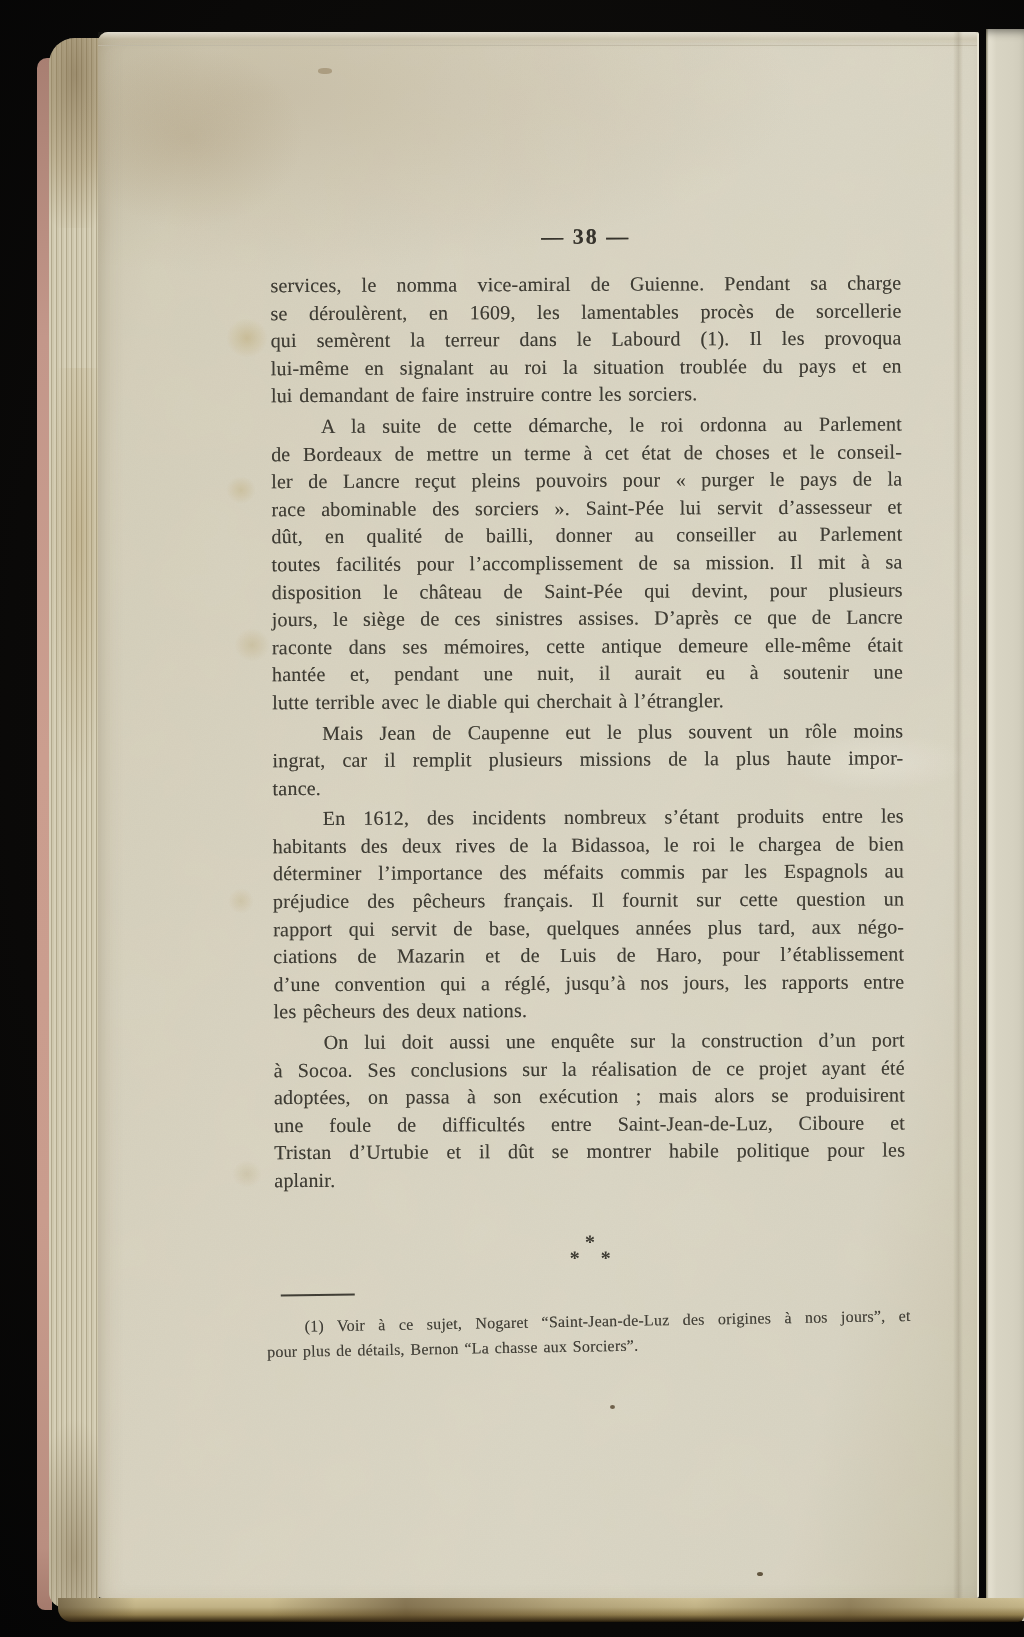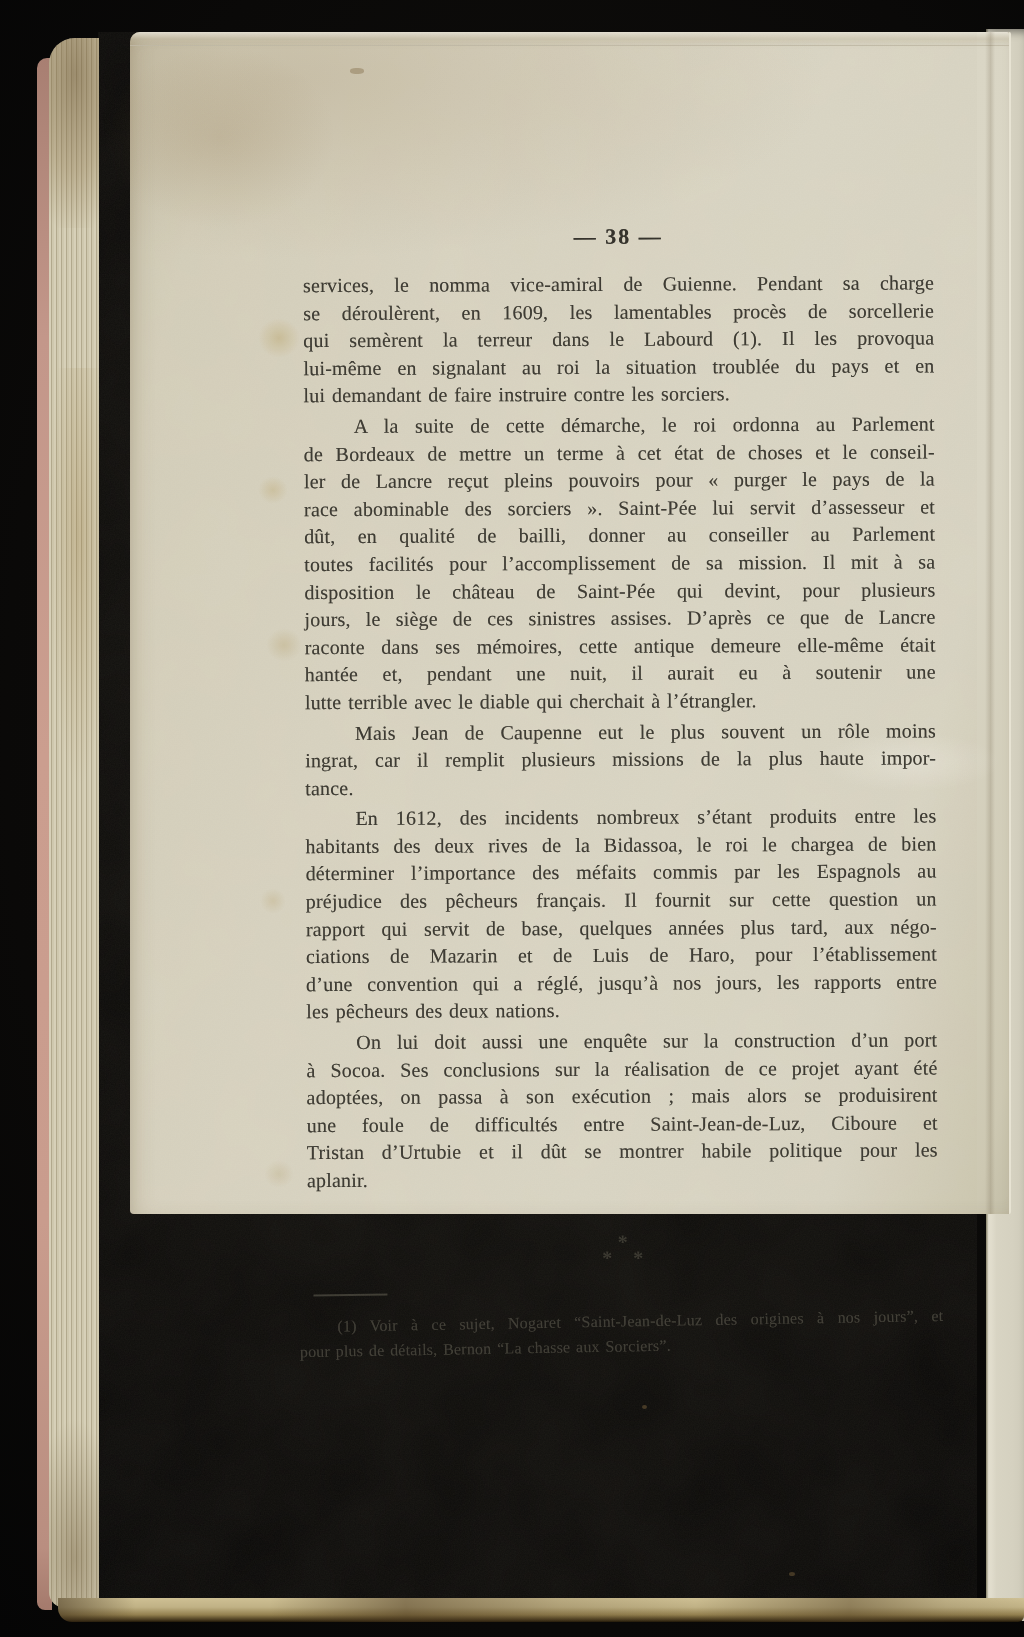--- a/index.html
+++ b/index.html
@@ -35,28 +35,27 @@
     position: absolute; left: 0; top: 330px; width: 60px; height: 420px;
     background: radial-gradient(ellipse at 50% 40%, rgba(150,120,60,0.28) 0%, rgba(150,120,60,0) 70%);
   }
   .page-edges .edge-stain-bottom {
     position: absolute; left: -6px; top: 1380px; width: 80px; height: 200px;
     background: radial-gradient(ellipse at 40% 70%, rgba(100,80,45,0.4) 0%, rgba(100,80,45,0) 70%);
   }
 
   
   .page {
-    position: absolute; left: 98px; top: 32px; width: 879px; height: 1182px;
+    position: absolute; left: 98px; top: 32px; width: 879px; height: 1566px;
     background:
       radial-gradient(ellipse 900px 300px at 18% 4%, rgba(144,118,80,0.20) 0%, rgba(144,118,80,0) 60%),
       linear-gradient(103deg, #cbc5af 0%, #d5d0bc 9%, #d9d4c2 30%, #dbd7c6 62%, #d9d5c4 84%, #cdc8b2 97%, #c2bda6 100%);
     border-radius: 10px 2px 2px 4px;
     border-right: 2px solid #e7e3d3;
     box-shadow: inset 12px 0 22px -10px rgba(118,98,66,0.30), inset 0 10px 14px -8px rgba(120,105,75,0.35);
-    margin-left: 32px;
   }
   .page .top-deckle {
     position: absolute; left: 0; top: 0; width: 100%; height: 13px;
     background: linear-gradient(180deg, rgba(238,235,224,0.85) 0%, rgba(205,198,175,0.35) 55%, rgba(205,198,175,0) 100%);
     border-bottom: 1px solid rgba(146,135,108,0.45);
     border-radius: 10px 2px 0 0;
   }
   .page .right-crease {
     position: absolute; right: 14px; top: 0; width: 10px; height: 100%;
     background: linear-gradient(90deg, rgba(90,75,50,0) 0%, rgba(90,75,50,0.18) 55%, rgba(90,75,50,0) 100%);

